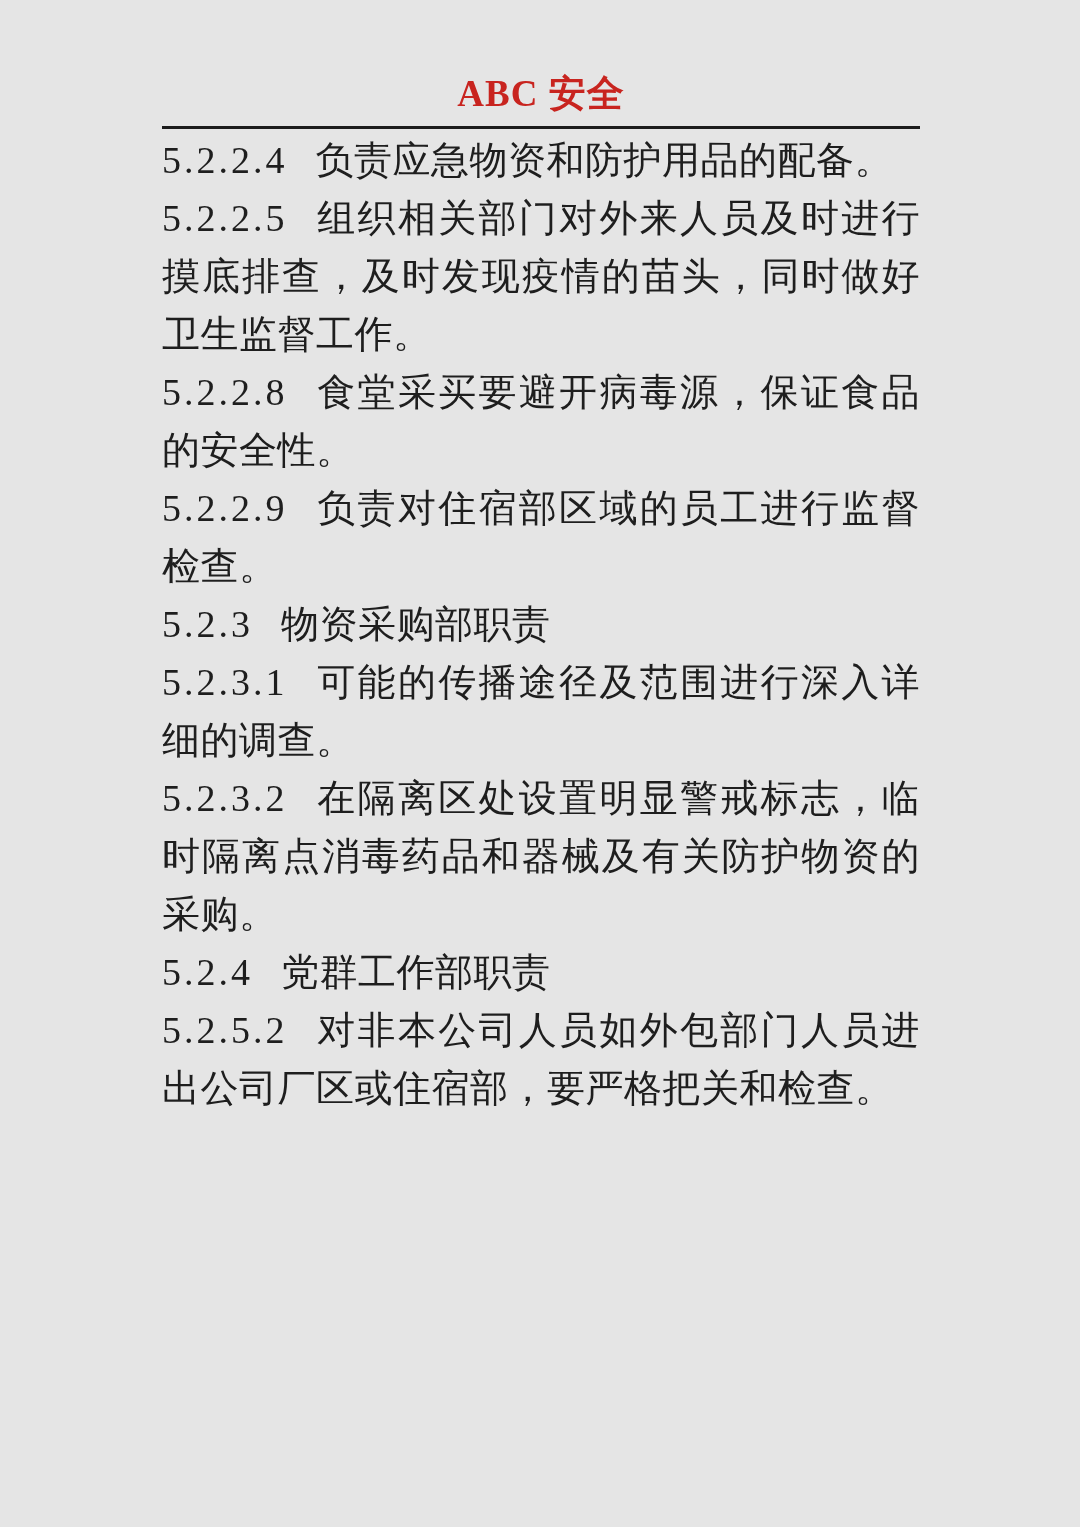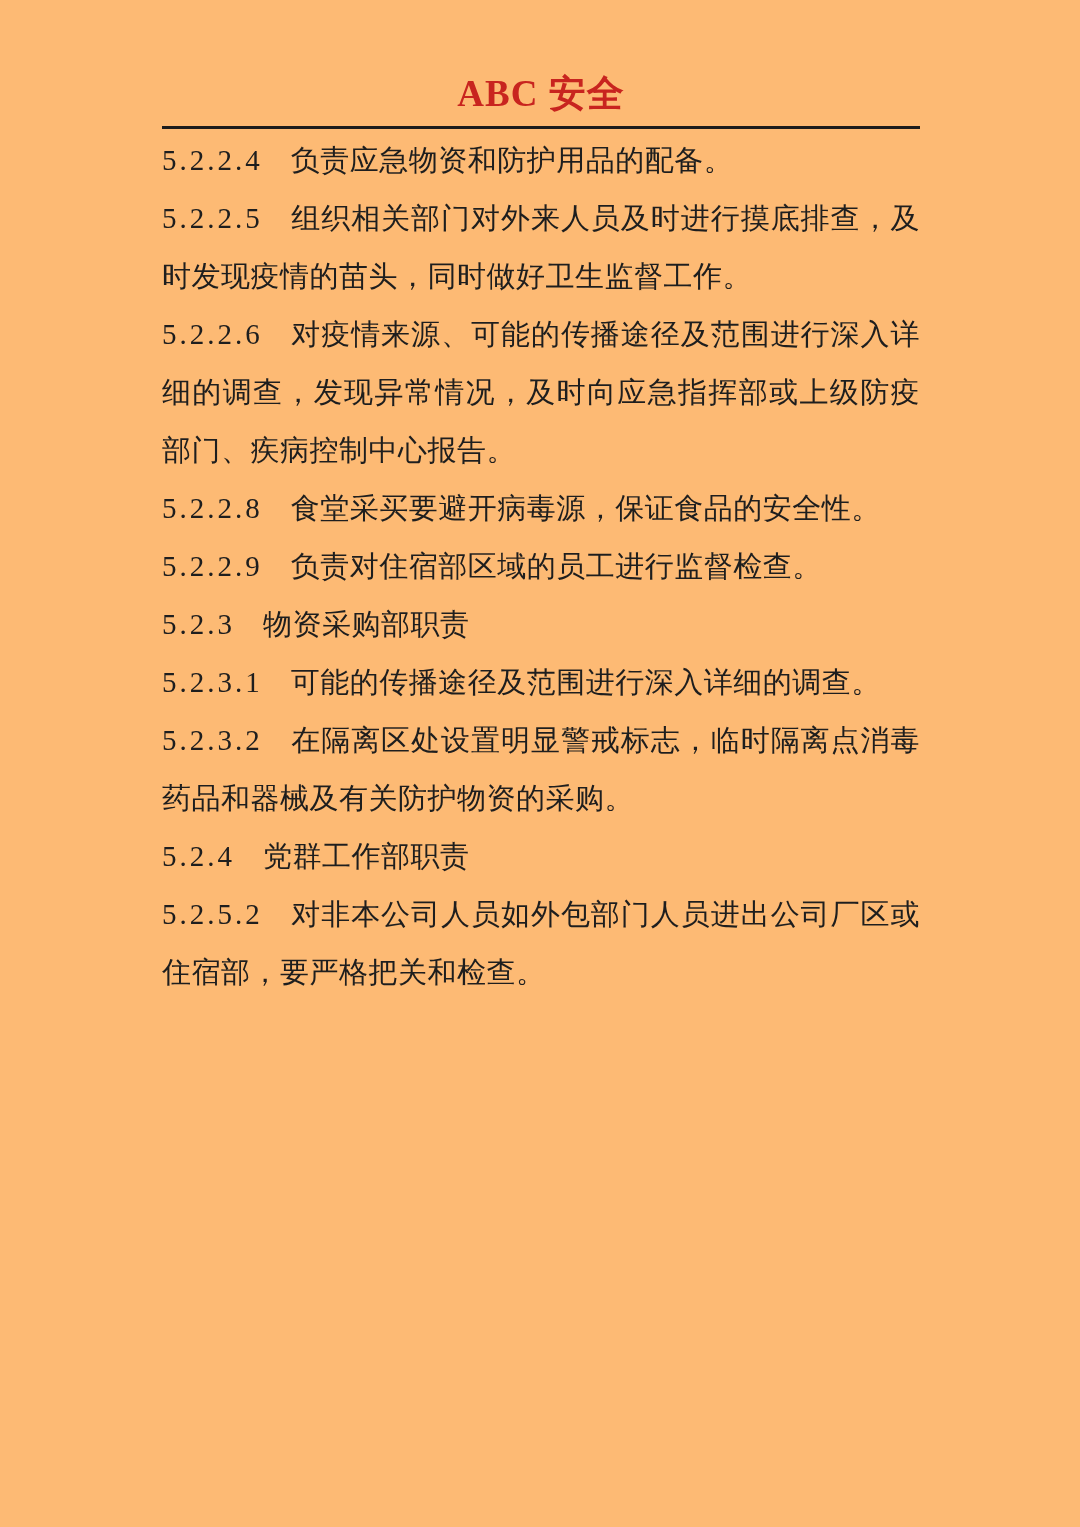--- a/index.html
+++ b/index.html
@@ -3,21 +3,21 @@
 <meta charset="utf-8">
 <style>
   html, body {
     margin: 0;
     padding: 0;
     background: #ffffff;
   }
   .page {
     width: 1080px;
     height: 1527px;
-    background: #fdba74;
+    background: #e5e5e5;
     box-sizing: border-box;
     padding: 70px 160px 0 162px;
     font-family: "Liberation Serif", "DejaVu Serif", serif;
     color: #1e1e1e;
     overflow: hidden;
   }
   .doc-title {
     margin: 0;
     text-align: center;
     font-size: 37px;
@@ -29,21 +29,21 @@
   .title-divider {
     border: none;
     border-top: 3px solid #1c1c1c;
     margin: 8px 0 0 0;
   }
   .content {
     margin-top: 2px;
   }
   .para {
     margin: 0;
-    font-size: 29px;
+    font-size: 38px;
     line-height: 58px;
     text-align: justify;
     letter-spacing: 0.5px;
   }
   .num {
     letter-spacing: 3px;
     margin-right: 28px;
   }
   .num:empty {
     display: none;
@@ -58,21 +58,20 @@
   <h1 class="doc-title">ABC 安全</h1>
 
   <hr class="title-divider">
 
   <div class="content">
 
     <p class="para"><span class="num">5.2.2.4</span><span>负责应急物资和防护用品的配备。</span></p>
 
     <p class="para"><span class="num">5.2.2.5</span><span>组织相关部门对外来人员及时进行摸底排查，及时发现疫情的苗头，同时做好卫生监督工作。</span></p>
 
-    <p class="para"><span class="num">5.2.2.6</span><span>对疫情来源、可能的传播途径及范围进行深入详细的调查，发现异常情况，及时向应急指挥部或上级防疫部门、疾病控制中心报告。</span></p>
 
 
     <p class="para"><span class="num">5.2.2.8</span><span>食堂采买要避开病毒源，保证食品的安全性。</span></p>
 
     <p class="para"><span class="num">5.2.2.9</span><span>负责对住宿部区域的员工进行监督检查。</span></p>
 
     <p class="para"><span class="num">5.2.3</span><span>物资采购部职责</span></p>
 
     <p class="para"><span class="num">5.2.3.1</span><span>可能的传播途径及范围进行深入详细的调查。</span></p>
 

